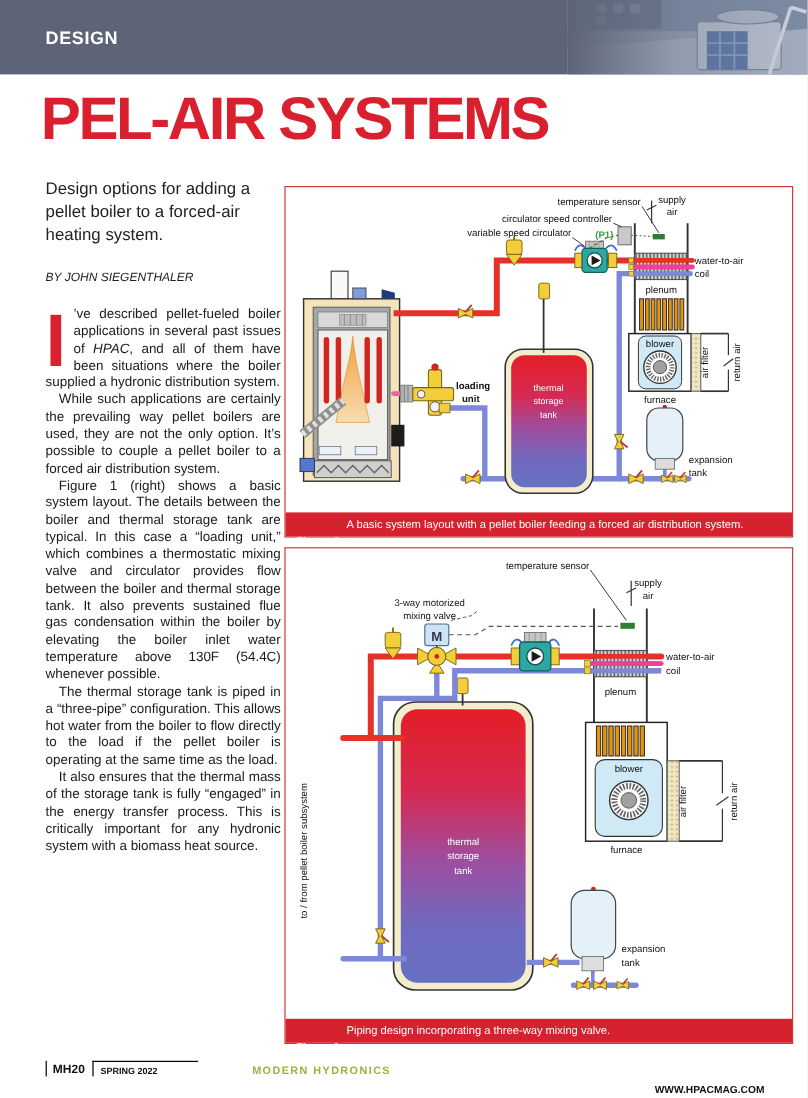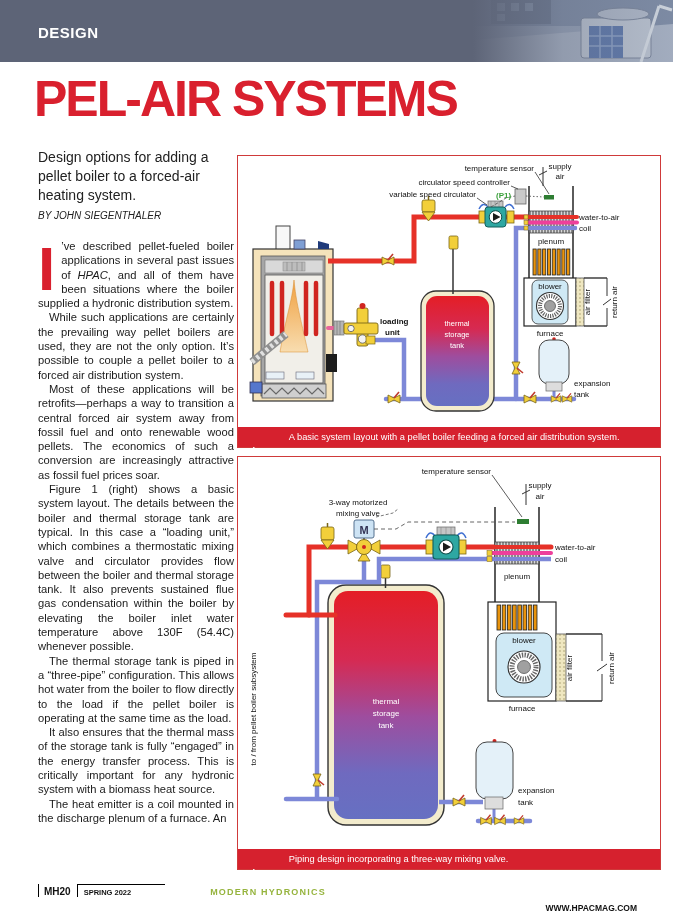--- a/index.html
+++ b/index.html
@@ -8,21 +8,21 @@
   
   .kicker-bar{position:absolute;left:0;top:0;width:673px;height:62px;background:#5d6477;}
   .kicker{position:absolute;left:38px;top:24px;color:#fff;font-size:15px;font-weight:bold;letter-spacing:.5px;}
   .photo{position:absolute;right:0;top:0;width:200px;height:62px;}
   
   .title{position:absolute;left:34px;top:74px;color:#d9202e;font-size:50px;font-weight:bold;
          letter-spacing:-2px;line-height:1;}
   
   .col{position:absolute;left:38px;top:148px;width:196px;color:#1a1a1a;}
   .subtitle{font-size:14px;line-height:19px;color:#222;}
-  .byline{font-size:10px;font-style:italic;color:#222;margin-top:5px;}
+  .byline{font-size:10px;font-style:italic;color:#222;margin-top:21px;}
   .body{margin-top:18px;font-size:11.2px;line-height:14.3px;text-align:justify;}
   .body p{margin:0;text-indent:11px;}
   .body p.first{text-indent:0;}
   .dropcap{float:left;color:#d9202e;font-weight:bold;font-size:62px;line-height:54px;
            margin:3px 6px 0 0;}
   .it{font-style:italic;}
   
   .figbox{position:absolute;left:237px;width:424px;border:1.5px solid #cf3a3a;background:#fff;box-sizing:border-box;}
   #fig1{top:155px;height:293px;}
   #fig2{top:456px;height:414px;}
@@ -83,25 +83,23 @@
   </div>
 
   <div class="title">PEL-AIR SYSTEMS</div>
 
   <div class="col">
     <div class="subtitle">Design options for adding a pellet boiler to a forced-air heating system.</div>
     <div class="byline">BY JOHN SIEGENTHALER</div>
     <div class="body">
       <p class="first"><span class="dropcap">I</span><span>’ve described pellet-fueled boiler applications in several past issues of </span><span class="it">HPAC</span><span>, and all of them have been situations where the boiler supplied a hydronic distribution system.</span></p>
       <p>While such applications are certainly the prevailing way pellet boilers are used, they are not the only option. It’s possible to couple a pellet boiler to a forced air distribution system.</p>
-      <p>Most of these applications will be retrofits—perhaps a way to transition a central forced air system away from fossil fuel and onto renewable wood pellets. The economics of such a conversion are increasingly attractive as fossil fuel prices soar.</p>
       <p>Figure 1 (right) shows a basic system layout. The details between the boiler and thermal storage tank are typical. In this case a “loading unit,” which combines a thermostatic mixing valve and circulator provides flow between the boiler and thermal storage tank. It also prevents sustained flue gas condensation within the boiler by elevating the boiler inlet water temperature above 130F (54.4C) whenever possible.</p>
       <p>The thermal storage tank is piped in a “three-pipe” configuration. This allows hot water from the boiler to flow directly to the load if the pellet boiler is operating at the same time as the load.</p>
       <p>It also ensures that the thermal mass of the storage tank is fully “engaged” in the energy transfer process. This is critically important for any hydronic system with a biomass heat source.</p>
-      <p>The heat emitter is a coil mounted in the discharge plenum of a furnace. An</p>
     </div>
   </div>
 
   <div class="figbox" id="fig1">
     <svg width="420" height="270" viewBox="0 0 420 270">
       <defs>
         <linearGradient id="tg1" x1="0" y1="0" x2="0" y2="1">
           <stop offset="0" stop-color="#e41e26"></stop>
             <stop offset="0.3" stop-color="#d62a52"></stop>
           <stop offset="0.55" stop-color="#9e4d9e"></stop>

